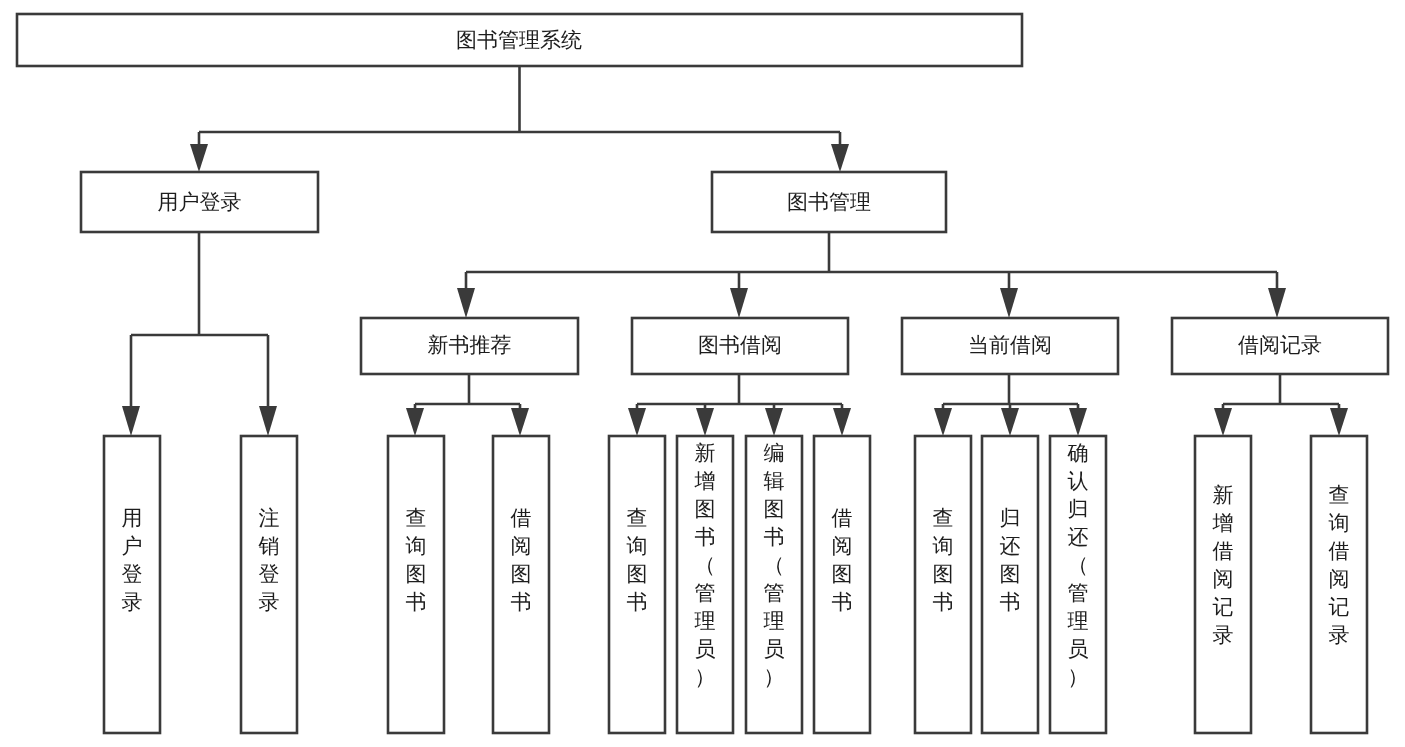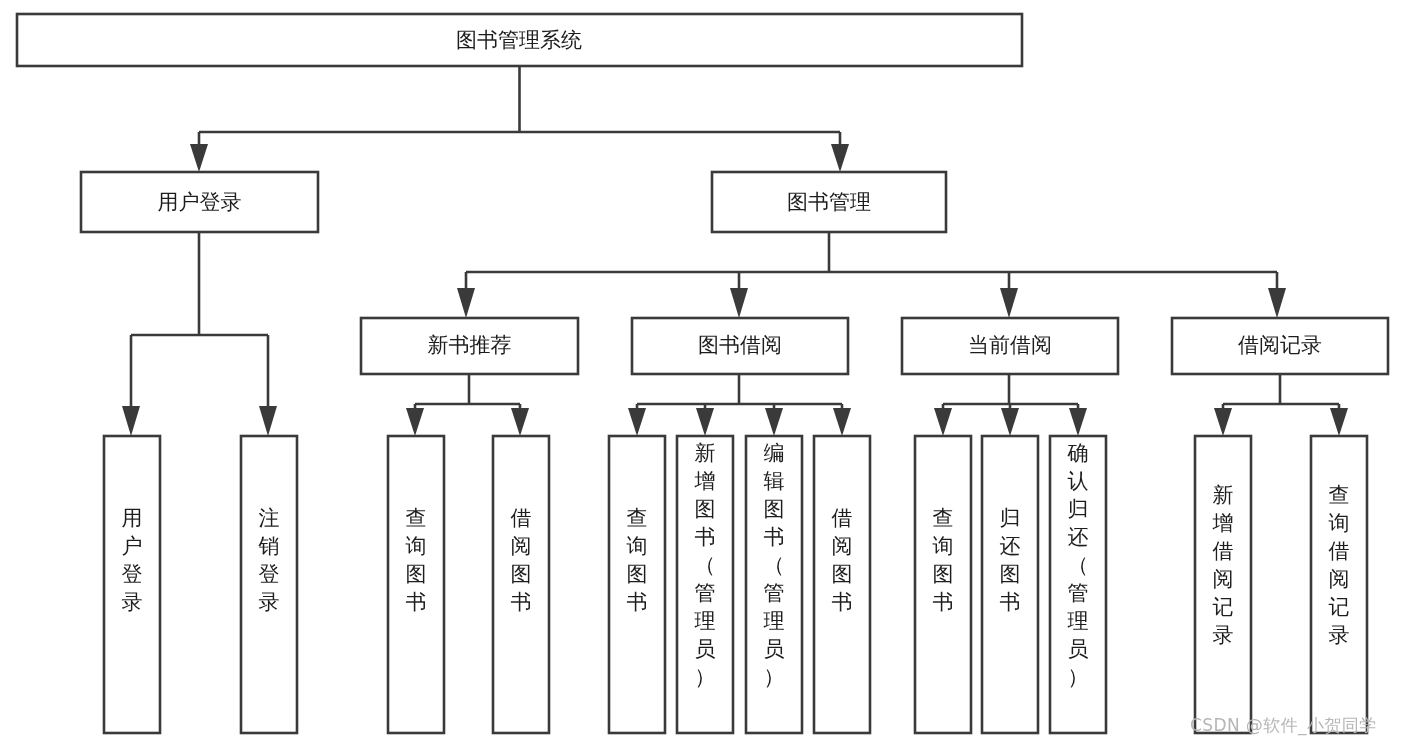--- a/index.html
+++ b/index.html
@@ -234,15 +234,14 @@
       <rect class="node-box" x="1195" y="436" width="56" height="297"></rect>
       <text class="node-label-v" x="1223" y="502"><tspan x="1223" y="502">新</tspan><tspan x="1223" y="530">增</tspan><tspan x="1223" y="558">借</tspan><tspan x="1223" y="586">阅</tspan><tspan x="1223" y="614">记</tspan><tspan x="1223" y="642">录</tspan></text>
     </g>
     <g>
       <rect class="node-box" x="1311" y="436" width="56" height="297"></rect>
       <text class="node-label-v" x="1339" y="502"><tspan x="1339" y="502">查</tspan><tspan x="1339" y="530">询</tspan><tspan x="1339" y="558">借</tspan><tspan x="1339" y="586">阅</tspan><tspan x="1339" y="614">记</tspan><tspan x="1339" y="642">录</tspan></text>
     </g>
 
   </svg>
 
-  <div class="watermark-text">CSDN @软件_小贺同学</div>
 
 </div>
 
 </body></html>

